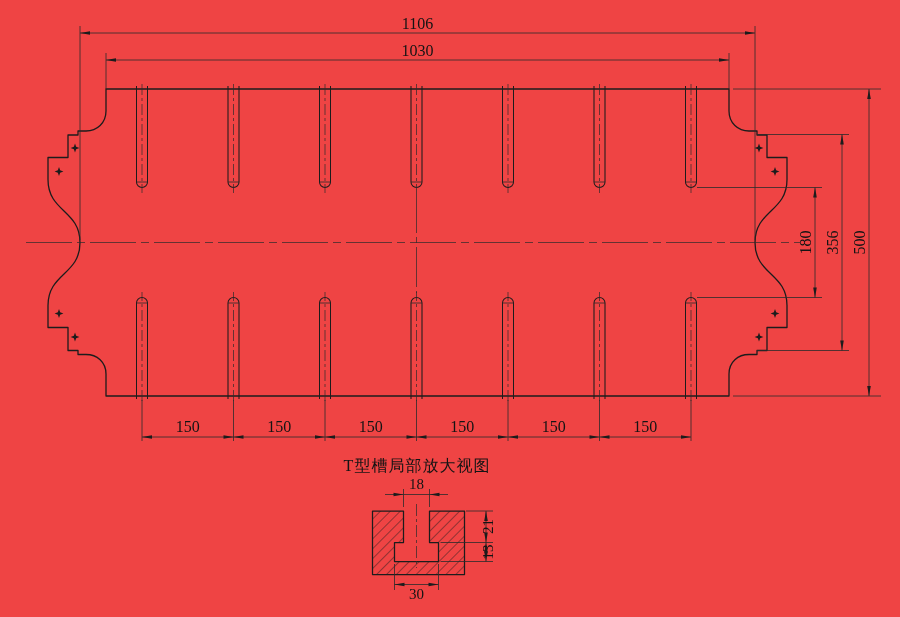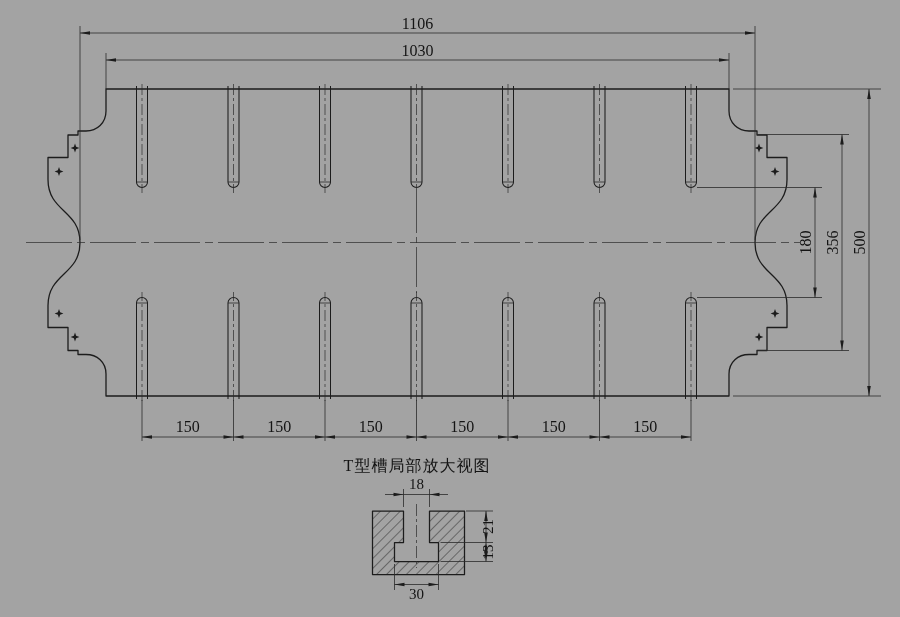--- a/index.html
+++ b/index.html
@@ -1,16 +1,16 @@
 <!DOCTYPE html>
 <html><head>
 <meta charset="utf-8">
 <style>
   html,body{margin:0;padding:0;background:#ffffff;}
-  .stage{position:relative;width:900px;height:617px;background:#a3a3a3;overflow:hidden;
+  .stage{position:relative;width:900px;height:617px;background:#ef4444;overflow:hidden;
          font-family:"Liberation Serif", serif;}
   svg{display:block}
   .outline{fill:none;stroke:#1c1c1c;stroke-width:1.3;stroke-linejoin:round;}
   .slotline{fill:none;stroke:#1c1c1c;stroke-width:1.05;}
   .thin{fill:none;stroke:#2b2b2b;stroke-width:0.8;}
   .cl{fill:none;stroke:#2b2b2b;stroke-width:0.7;}
   .arrow{fill:#1c1c1c;stroke:none;}
   .star{fill:#1c1c1c;stroke:none;}
   .num{font-family:"Liberation Serif", serif;font-size:16px;fill:#141414;}
   .num-sm{font-family:"Liberation Serif", serif;font-size:15px;fill:#141414;}

